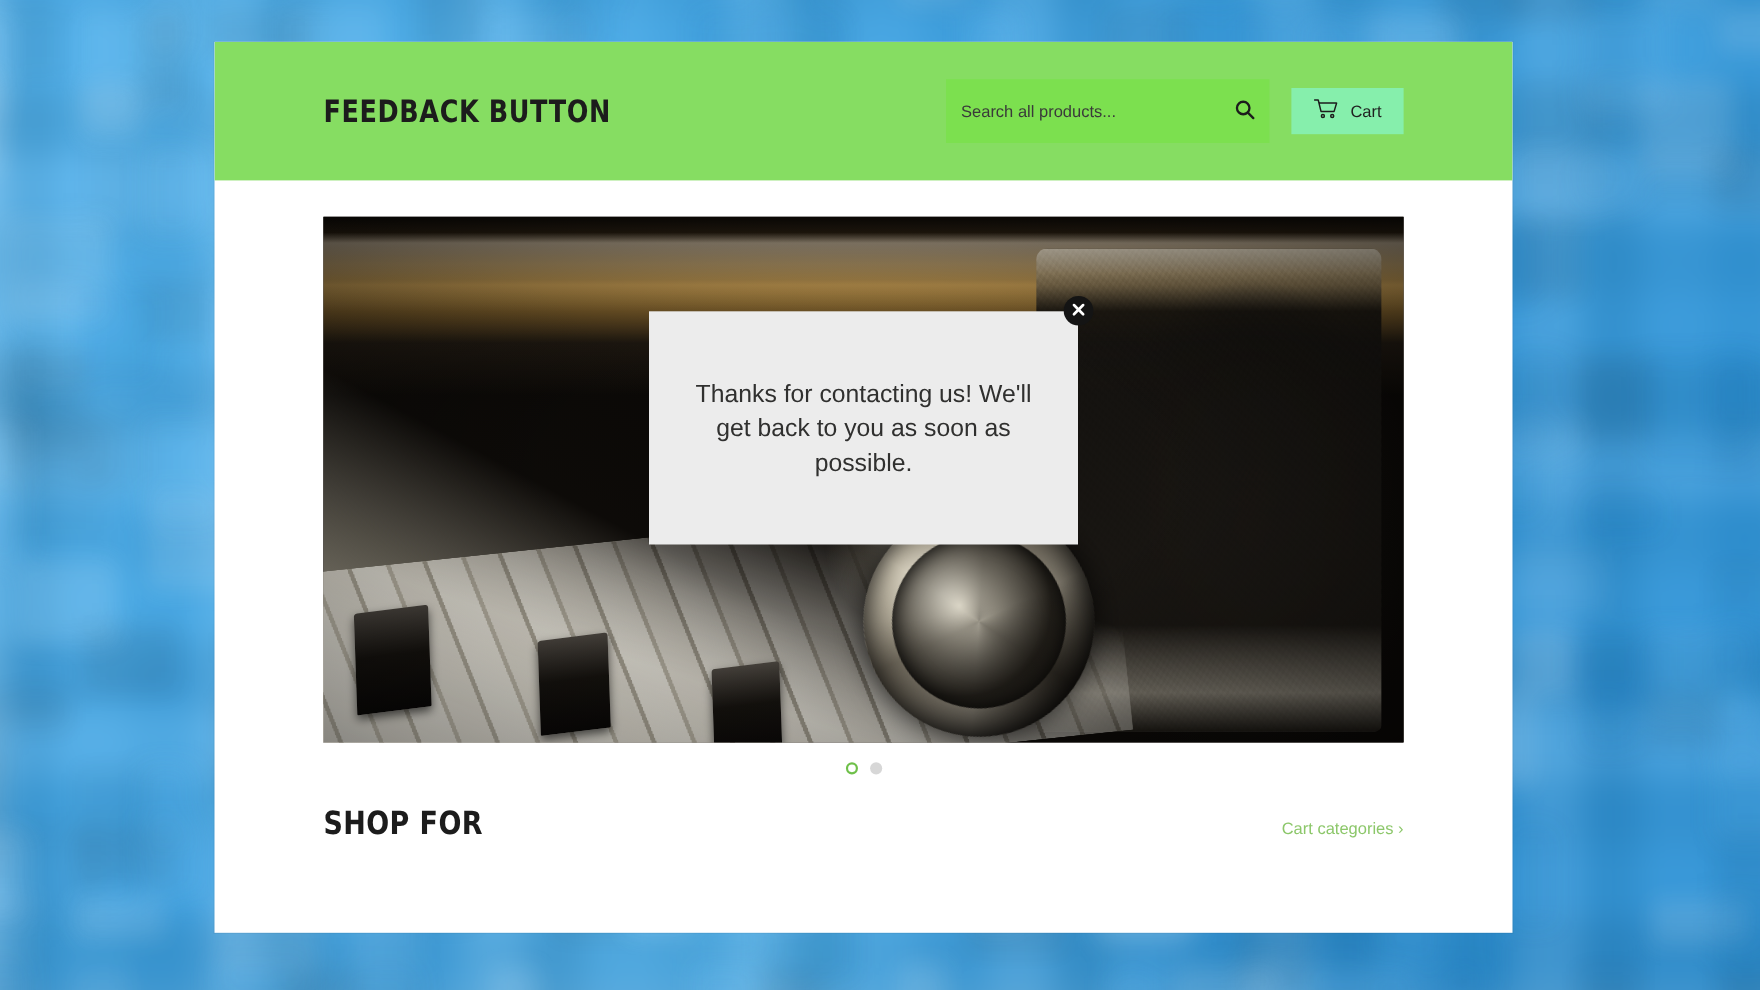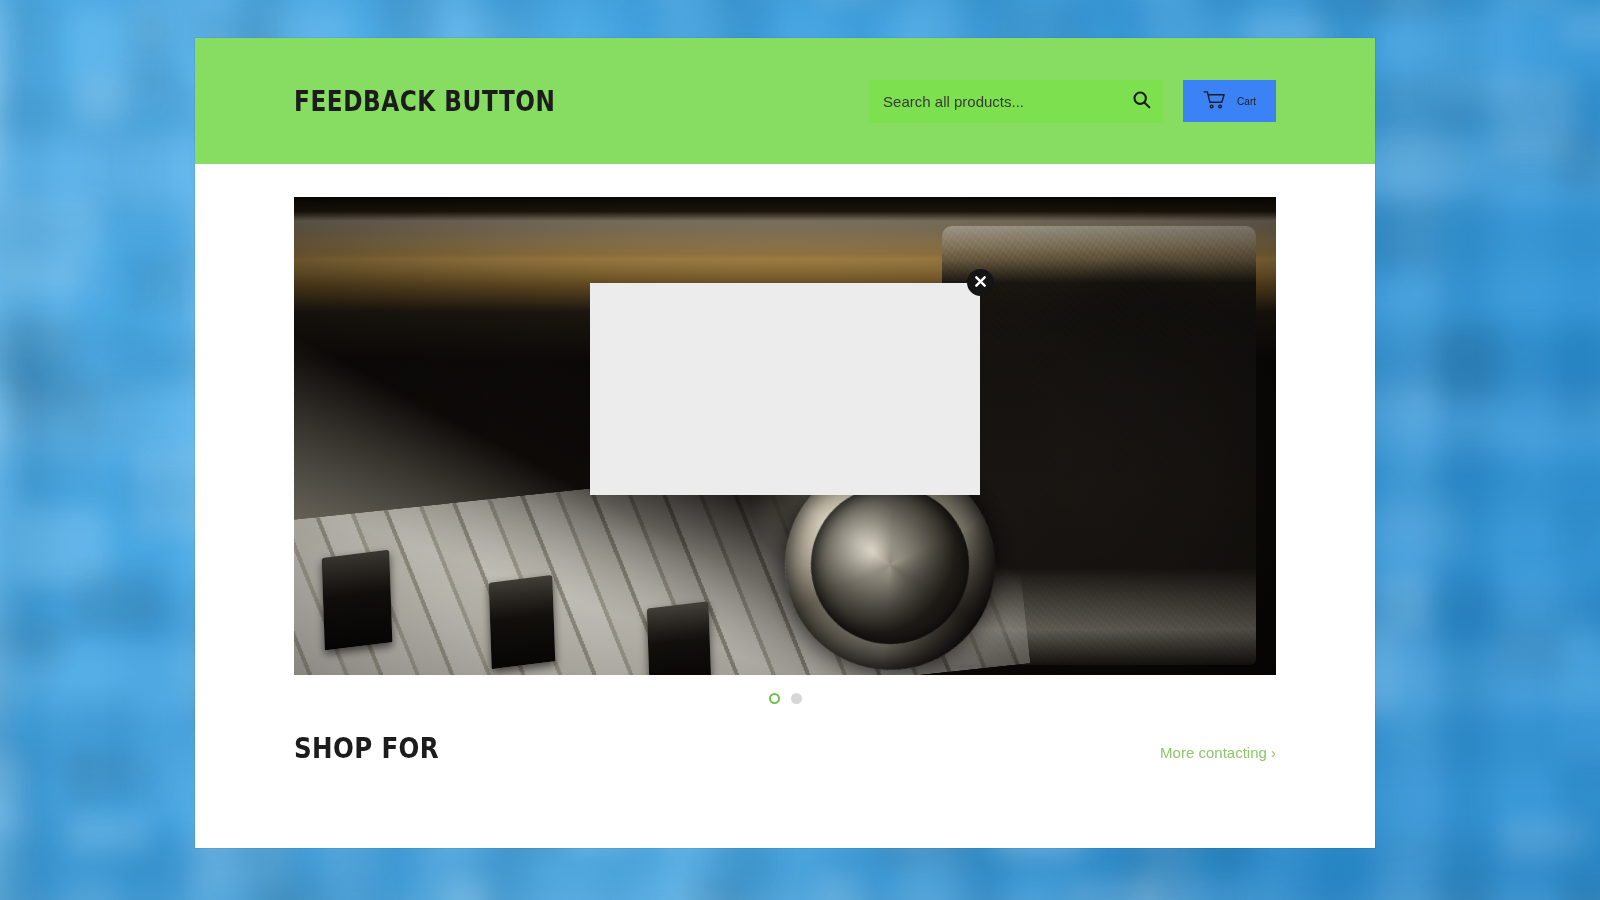--- a/index.html
+++ b/index.html
@@ -86,21 +86,21 @@
   }
   .header-right {
     margin-left: auto;
     display: flex;
     align-items: center;
     gap: 20px;
   }
   .search-wrap {
     position: relative;
     width: 294px;
-    height: 43px;
+    height: 58px;
     background: #7ce04f;
     display: flex;
     align-items: center;
   }
   .search-input {
     flex: 1;
     height: 100%;
     border: 0;
     outline: 0;
     background: transparent;
@@ -110,28 +110,28 @@
     font-family: "Liberation Sans", sans-serif;
   }
   .search-input::placeholder { color: #3a3a3a; opacity: 1; }
   .search-btn {
     width: 44px; height: 100%;
     border: 0; background: transparent; cursor: pointer;
     display: flex; align-items: center; justify-content: center;
   }
   .cart-btn {
     height: 42px;
-    background: #3b82f6;
+    background: #86efac;
     border: 0;
     display: flex;
     align-items: center;
     gap: 10px;
     padding: 16px 20px;
     cursor: pointer;
-    font-size: 10px;
+    font-size: 15px;
     color: #1f1f1f;
     font-family: "Liberation Sans", sans-serif;
   }
 
   
   .site-nav {
     height: 58px;
     background: #bcbcbc;
     display: flex;
     align-items: center;
@@ -612,28 +612,29 @@
 
         <div class="modal">
           <button class="modal-close">
             <span>
               <svg width="13" height="13" viewBox="0 0 14 14" fill="none" stroke="#ffffff" stroke-width="2.6" stroke-linecap="round">
                 <line x1="2.5" y1="2.5" x2="11.5" y2="11.5"></line>
                 <line x1="11.5" y1="2.5" x2="2.5" y2="11.5"></line>
               </svg>
             </span>
           </button>
+          <p class="modal-text">Thanks for contacting us! We'll get back to you as soon as possible.</p>
         </div>
       </section>
 
       <div class="dots">
         <span class="dot active"></span>
         <span class="dot inactive"></span>
       </div>
 
       <div class="section-head">
         <h2 class="section-title">SHOP FOR</h2>
-        <a class="more-link" href="#">More contacting ›</a>
+        <a class="more-link" href="#">Cart categories ›</a>
       </div>
 
     </main>
   </div>
 </div>
 
 </body></html>

